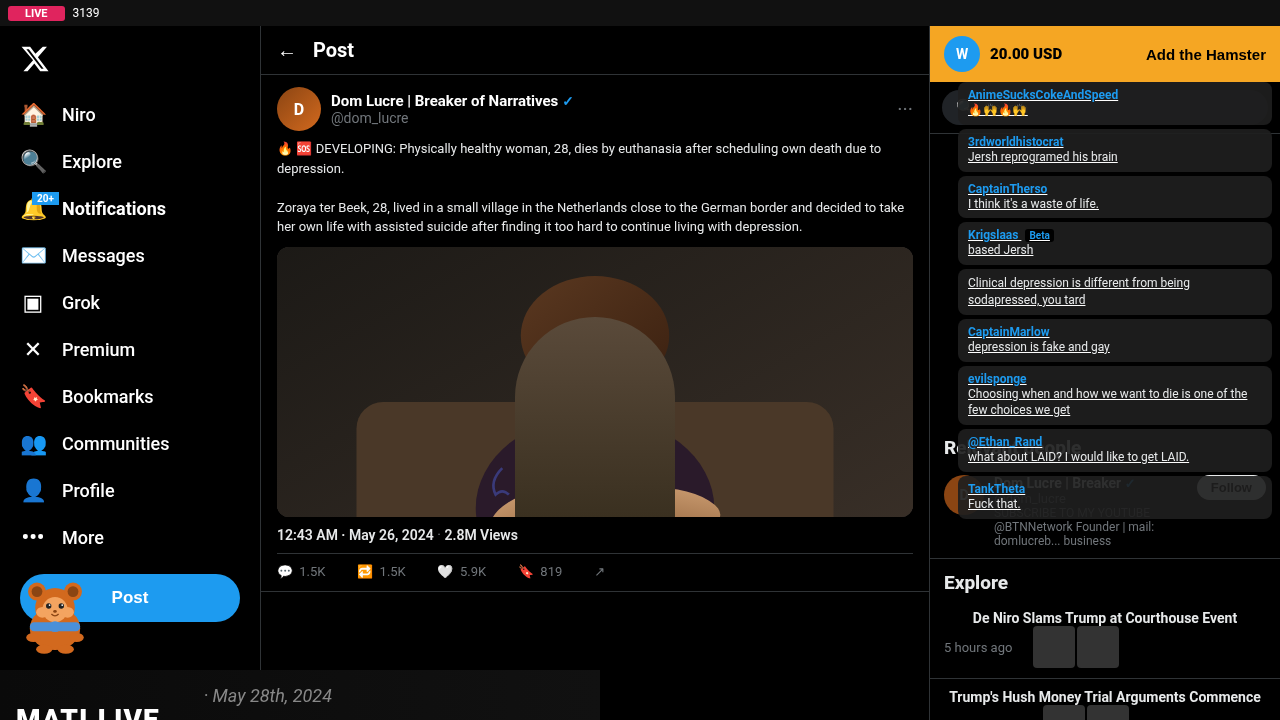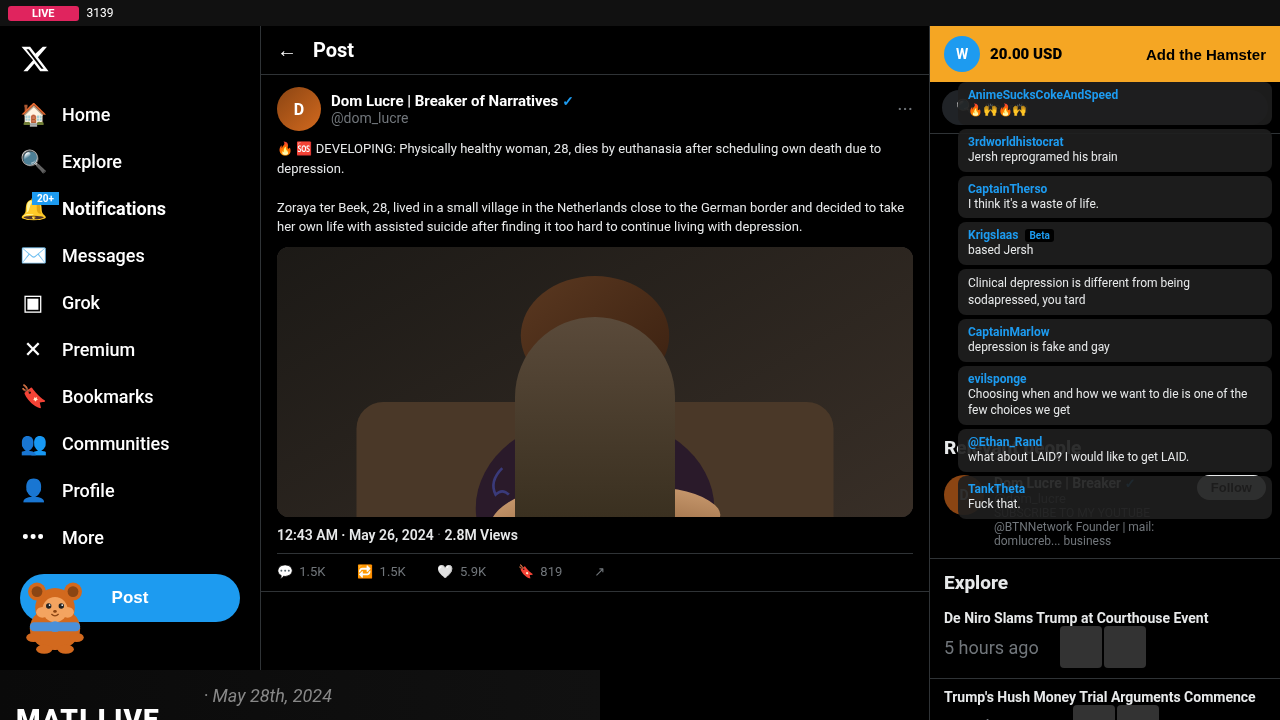--- a/index.html
+++ b/index.html
@@ -23,21 +23,21 @@
       align-items: center;
       padding: 0 8px;
       gap: 8px;
       z-index: 10;
     }
     .live-badge {
       background: #e0245e;
       color: #fff;
       font-size: 11px;
       font-weight: bold;
-      padding: 1px 24px;
+      padding: 1px 17px;
       border-radius: 3px;
     }
     .viewer-count {
       color: #fff;
       font-size: 12px;
     }
 
     
     .main-layout {
       position: absolute;
@@ -260,20 +260,21 @@
       padding: 6px 8px;
       z-index: 8;
       pointer-events: none;
     }
     .comment-bubble {
       background: rgba(30,30,30,0.92);
       border-radius: 8px;
       padding: 6px 10px;
       display: flex;
       flex-direction: column;
+      text-decoration: underline;
     }
     .comment-username { font-size: 12px; font-weight: 700; color: #1d9bf0; }
     .comment-text { font-size: 12px; color: #e7e9ea; line-height: 1.4; }
 
     
     .section-title {
       font-size: 19px;
       font-weight: 800;
       color: #e7e9ea;
       padding: 12px 14px 6px;
@@ -305,22 +306,22 @@
       font-weight: 700;
       cursor: pointer;
     }
 
     
     .explore-item {
       padding: 10px 14px;
       border-bottom: 1px solid #2f3336;
       cursor: pointer;
     }
-    .explore-item-title { font-size: 14px; font-weight: 700; color: #e7e9ea; }
-    .explore-item-meta { font-size: 18px; color: #71767b; display: flex; align-items: center; gap: 21px; }
+    .explore-item-title { font-size: 14px; font-weight: 700; color: #e7e9ea; text-align: center; }
+    .explore-item-meta { font-size: 13px; color: #71767b; display: flex; align-items: center; gap: 21px; }
     .explore-item-thumbs { display: flex; gap: 2px; }
     .thumb-placeholder { width: 42px; height: 42px; background: #333; border-radius: 4px; }
   </style>
 </head>
 <body>
 
 <div class="top-bar">
   <span class="live-badge">LIVE</span>
   <span class="viewer-count">3139</span>
 </div>
@@ -329,21 +330,21 @@
 
   <div class="sidebar">
     <div class="sidebar-logo">
       <svg viewBox="0 0 24 24">
           <path d="M18.244 2.25h3.308l-7.227 8.26 8.502 11.24H16.17l-4.714-6.231-5.401 6.231H2.748l7.73-8.835L1.254 2.25H8.08l4.261 5.635zm-1.161 17.52h1.833L7.084 4.126H5.117z"></path>
         </svg>
     </div>
 
     <div class="sidebar-item">
       <span class="sidebar-icon">🏠</span>
-      <span>Home</span>
+      <span>Niro</span>
     </div>
     <div class="sidebar-item">
       <span class="sidebar-icon">🔍</span>
       <span>Explore</span>
     </div>
     <div class="sidebar-item active">
       <span class="sidebar-icon">🔔</span>
       <span class="notification-badge">20+</span>
       <span>Notifications</span>
     </div>

